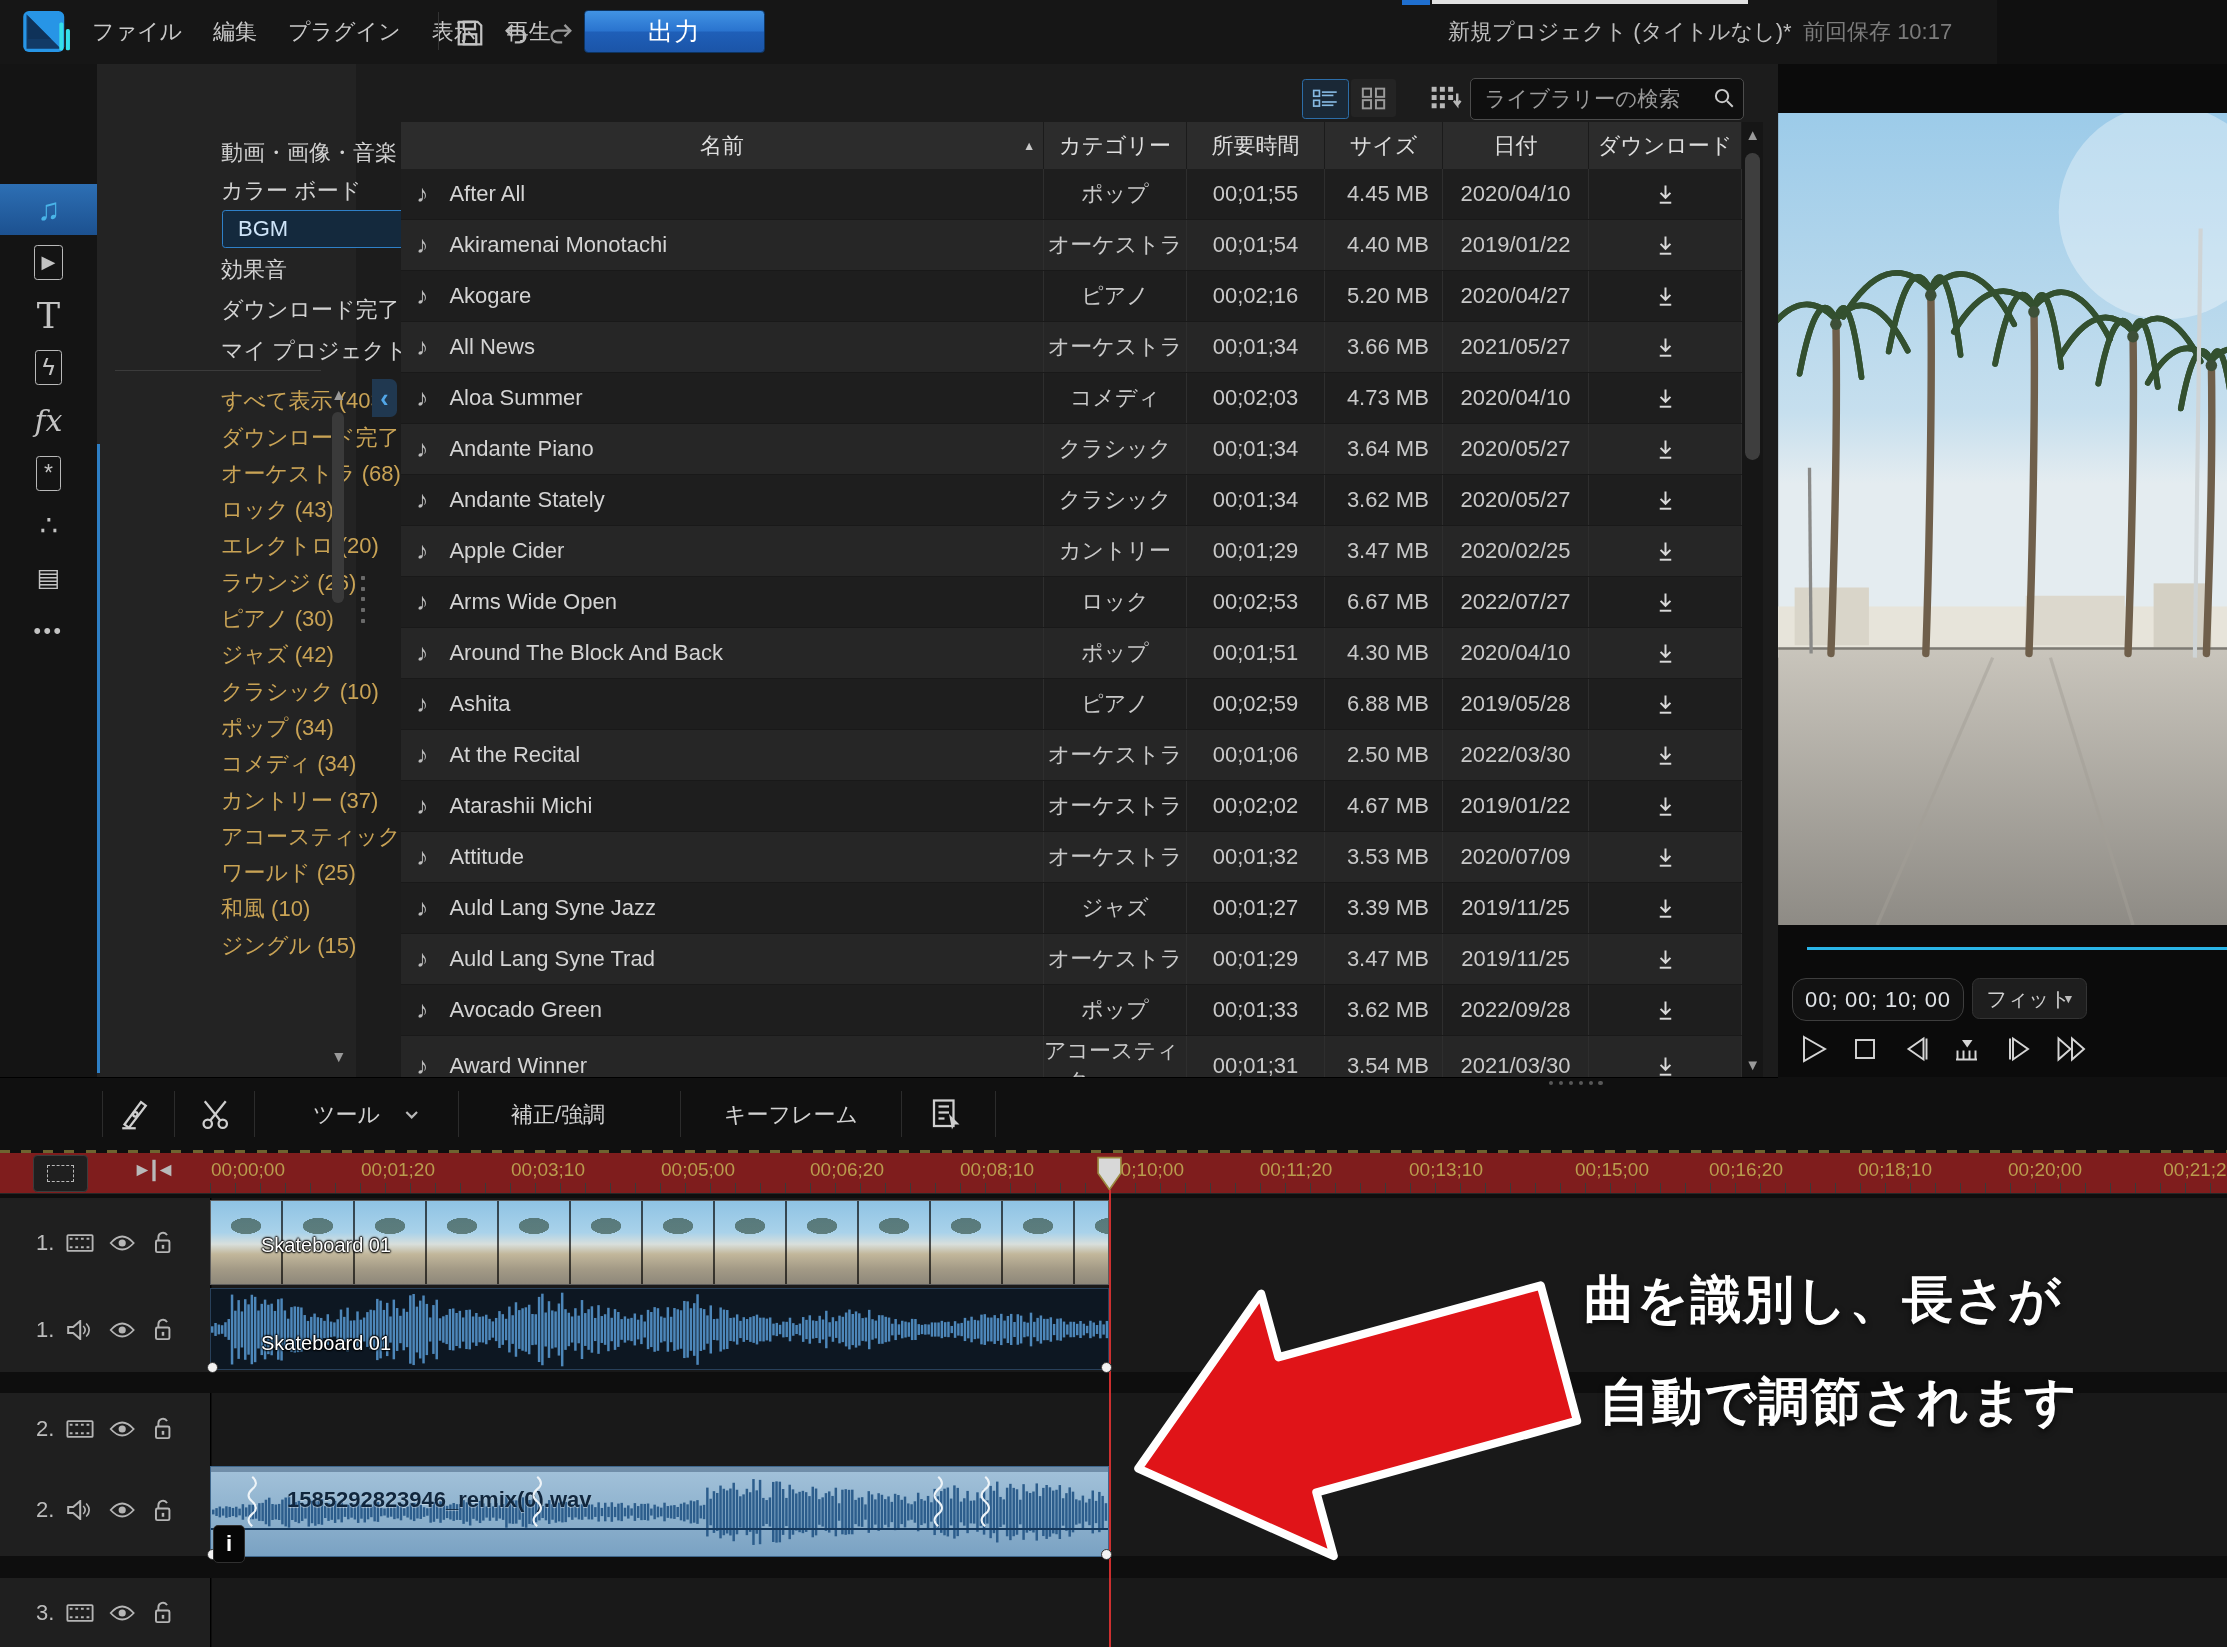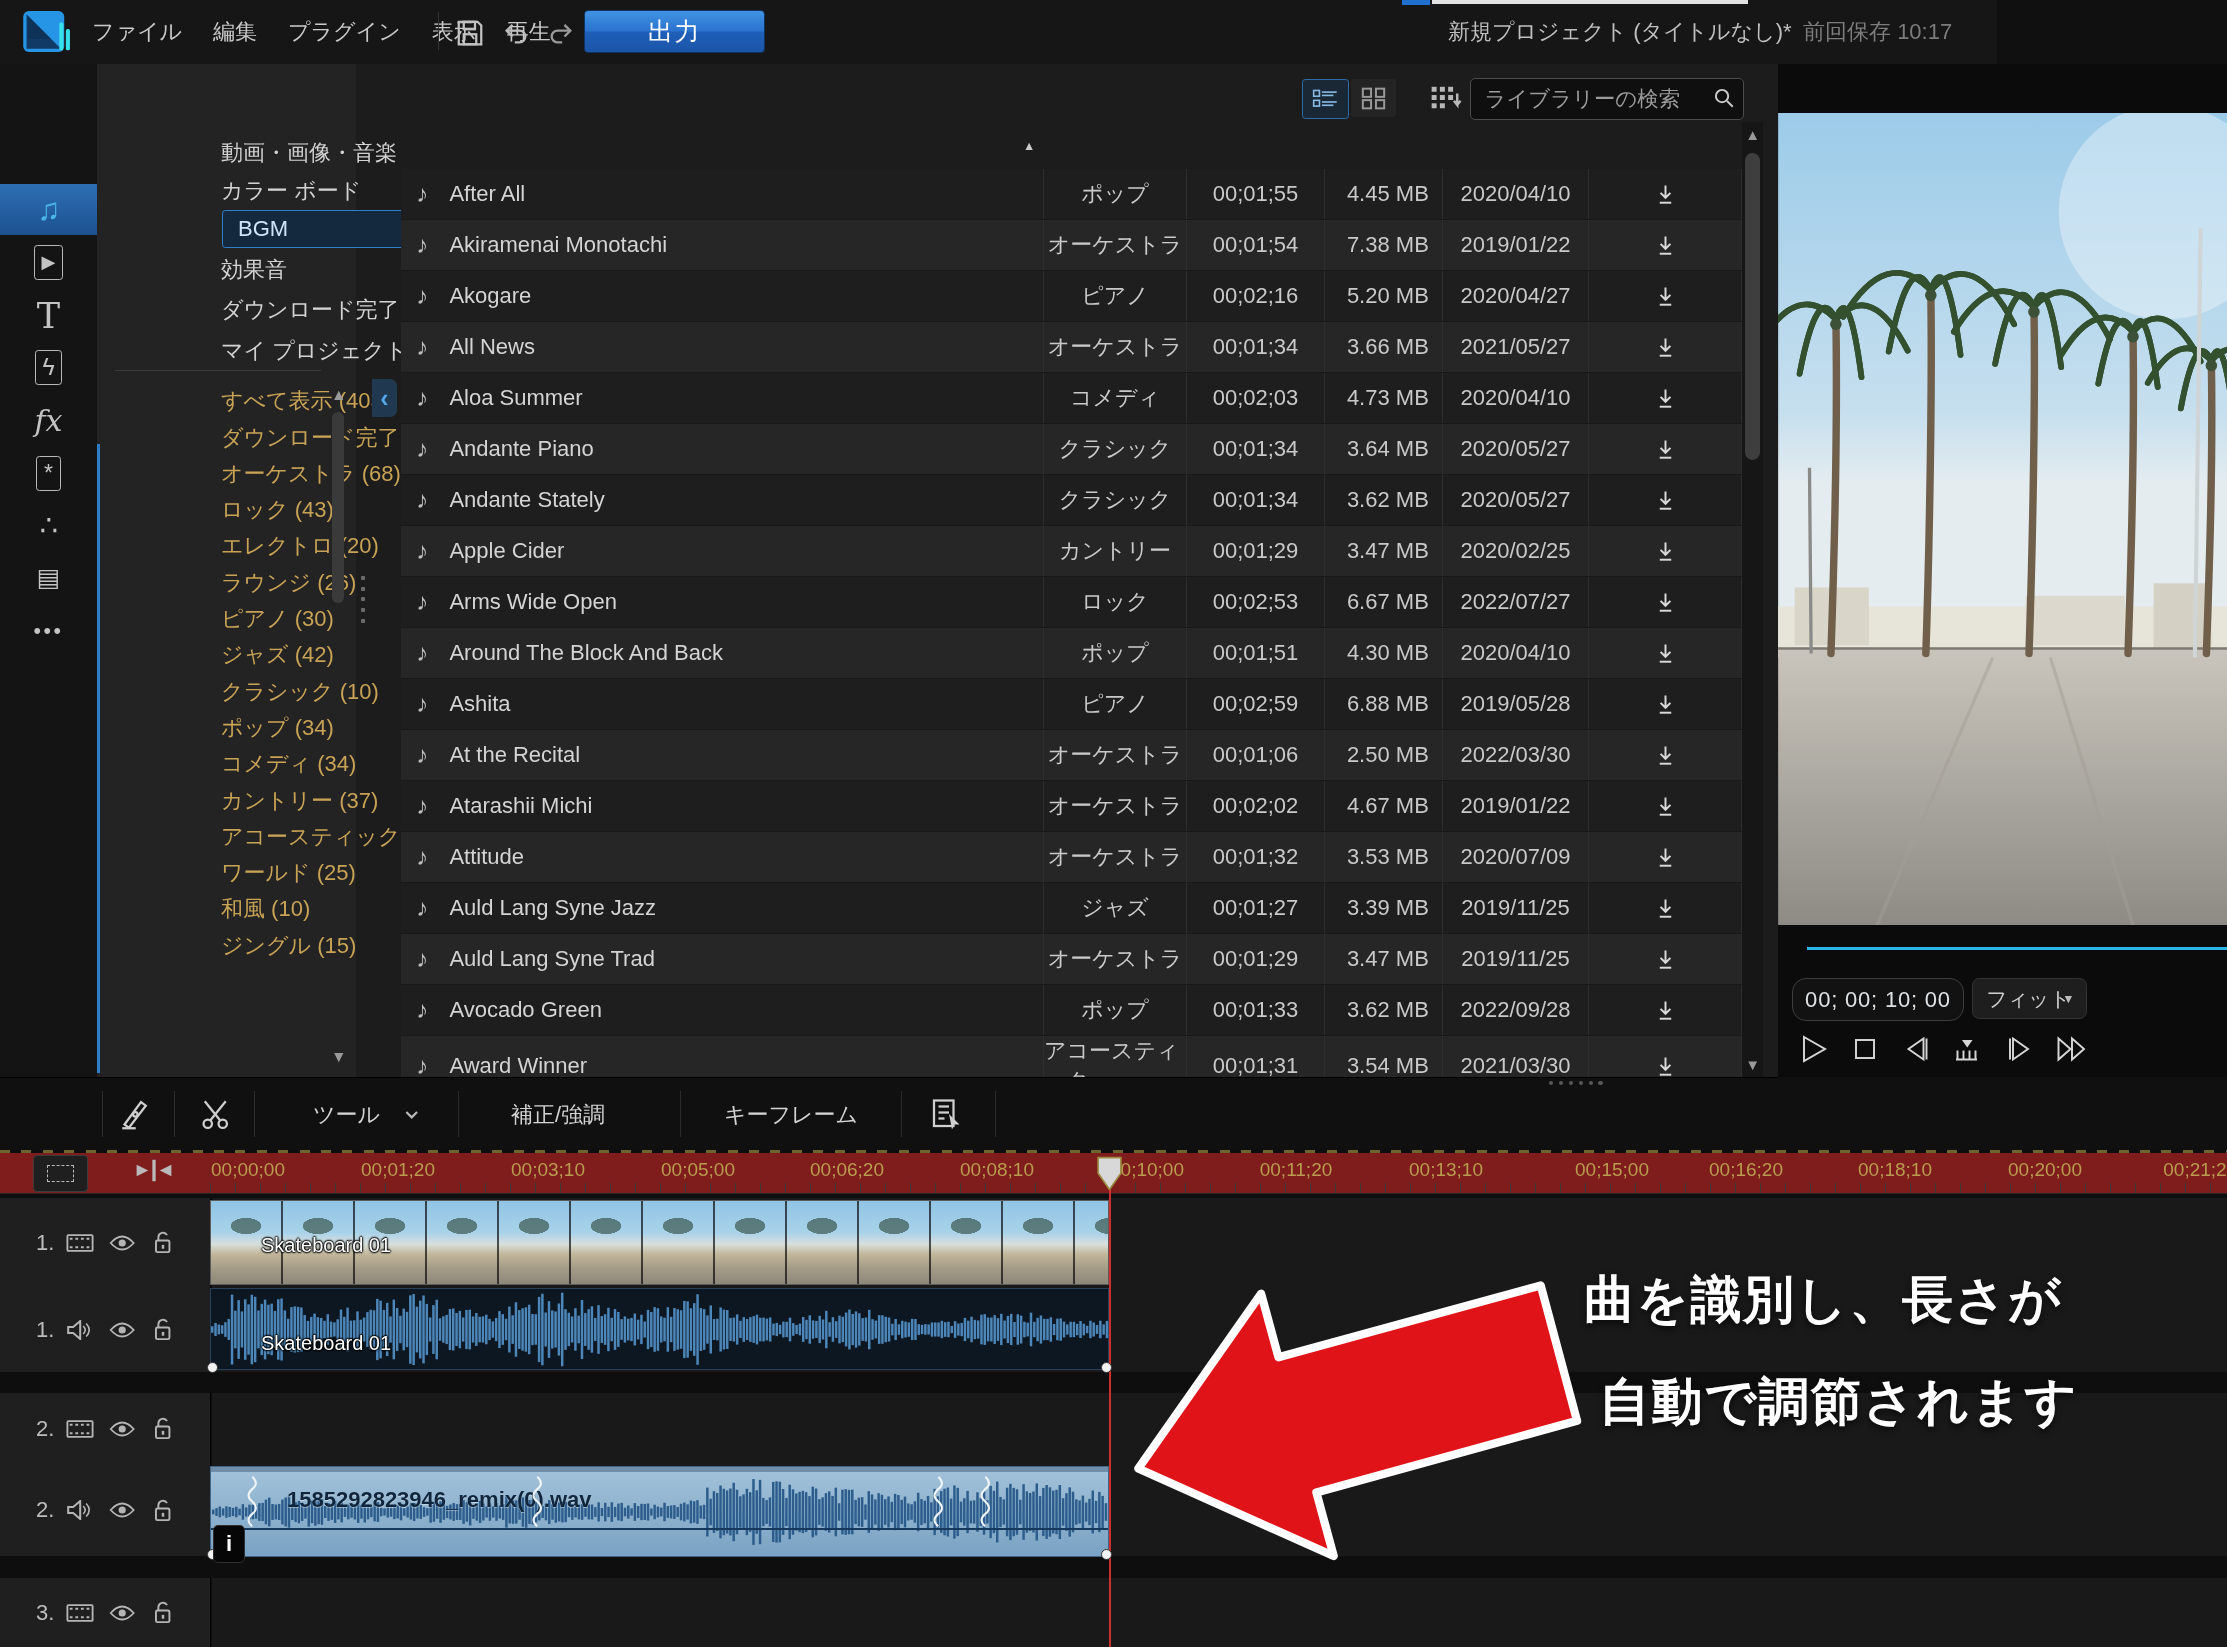--- a/index.html
+++ b/index.html
@@ -298,20 +298,28 @@
     </svg>
   </div>
   <div id="searchbox">
     <input type="text" placeholder="ライブラリーの検索" style="">
     <svg id="search-mag" width="21.4" height="21.4" viewBox="0 0 26 26" stroke="#c9c9c9" fill="none" stroke-width="2.4">
       <circle cx="11" cy="11" r="7.5"></circle>
         <line x1="17" y1="17" x2="24" y2="24"></line>
     </svg>
   </div>
 
+  <div id="tbl-header">
+      <div class="hc">名前</div>
+      <div class="hc">カテゴリー</div>
+      <div class="hc">所要時間</div>
+      <div class="hc">サイズ</div>
+      <div class="hc">日付</div>
+      <div class="hc">ダウンロード</div>
+    </div>
   <div id="sort-arrow">▲</div>
   <div id="tbl-rows">
       <div class="trow">
         <div class="c-name">
           <span class="nt">♪</span>
           <span>After All</span>
         </div>
         <div>ポップ</div>
         <div>00;01;55</div>
         <div class="c-size">4.45 MB</div>
@@ -323,21 +331,21 @@
           </svg>
         </div>
       </div>
       <div class="trow">
         <div class="c-name">
           <span class="nt">♪</span>
           <span>Akiramenai Monotachi</span>
         </div>
         <div>オーケストラ</div>
         <div>00;01;54</div>
-        <div class="c-size">7.38 MB</div>
+        <div class="c-size">4.40 MB</div>
         <div>2019/01/22</div>
         <div>
           <svg width="23" height="23" viewBox="0 0 28 28" stroke="#d9d9d9" fill="none" stroke-width="2.4">
             <path d="M14 3 v14 M8 12 l6 6 6 -6"></path>
             <line x1="7" y1="24" x2="21" y2="24"></line>
           </svg>
         </div>
       </div>
       <div class="trow">
         <div class="c-name">

